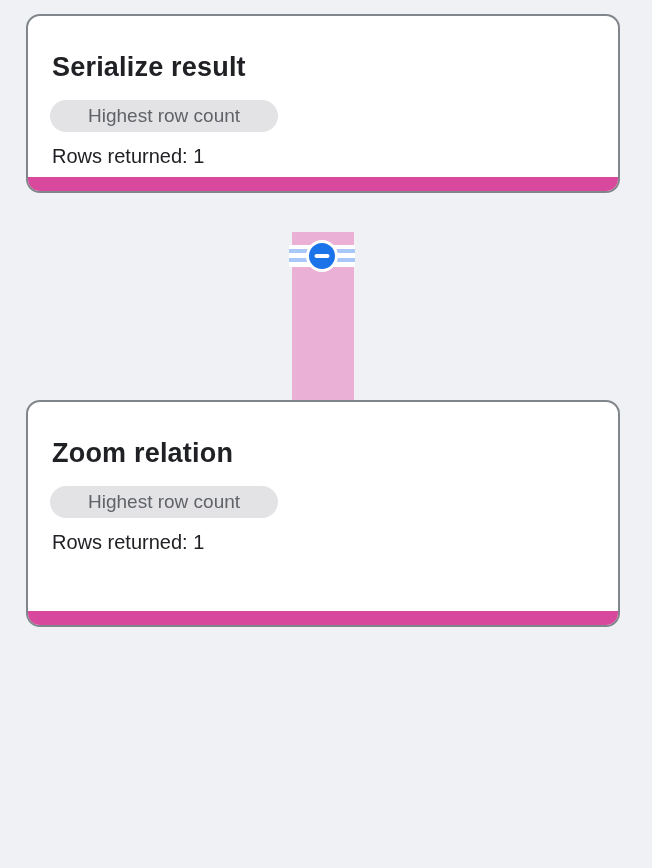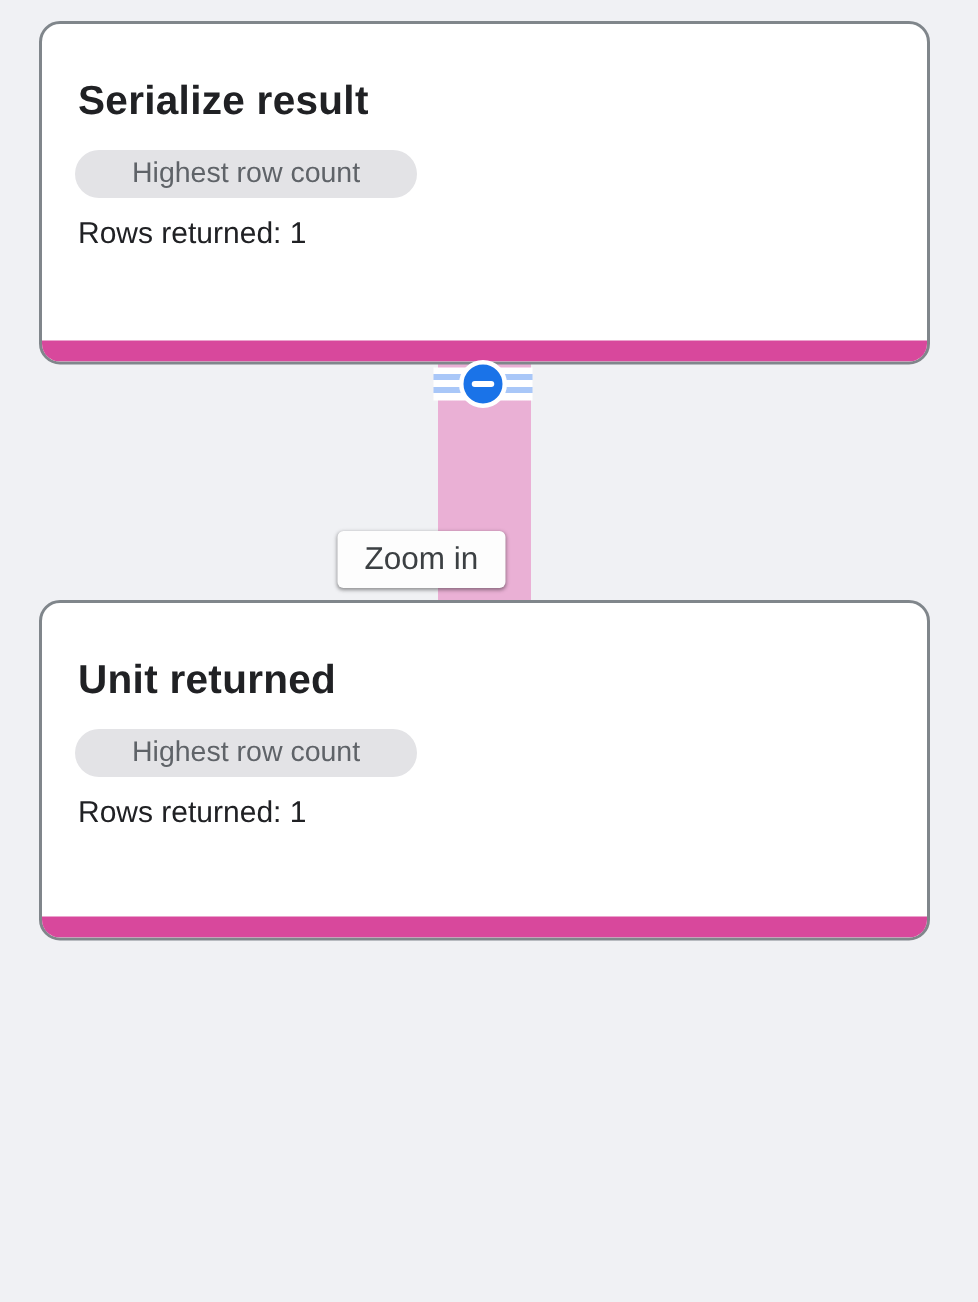--- a/index.html
+++ b/index.html
@@ -45,21 +45,21 @@
     position: absolute;
     left: 26px;
     width: 594px;
     background: var(--card-bg);
     border: 2px solid var(--card-border);
     border-radius: 14px;
     overflow: hidden;
     z-index: 2;
     cursor: pointer;
   }
-  .node-top    { top: 14px;  height: 229px; }
+  .node-top    { top: 14px;  height: 179px; }
   .node-bottom { top: 400px; height: 227px; }
 
   .node-title {
     margin: 36px 24px 0 24px;
     font-size: 27px;
     font-weight: 600;
     letter-spacing: 0.2px;
     color: var(--title-text);
   }
   .node-badge {
@@ -160,32 +160,29 @@
   <div class="node node-top">
     <div class="node-title">Serialize result</div>
     <div>
       <span class="node-badge">Highest row count</span>
     </div>
     <div class="node-rows">Rows returned: 1</div>
     <div class="node-bar"></div>
   </div>
 
   <div class="node node-bottom">
-    <div class="node-title">Unit returned</div>
+    <div class="node-title">Zoom relation</div>
     <div>
       <span class="node-badge">Highest row count</span>
     </div>
     <div class="node-rows">Rows returned: 1</div>
     <div class="node-bar"></div>
   </div>
 
   <div class="collapse-assembly">
     <div class="stripes"></div>
     <button class="collapse-btn">
       <span class="minus-circle"></span>
     </button>
   </div>
 
-  <div class="tooltip">
-    <span>Zoom in</span>
-  </div>
 
 </div>
 
 </body></html>

